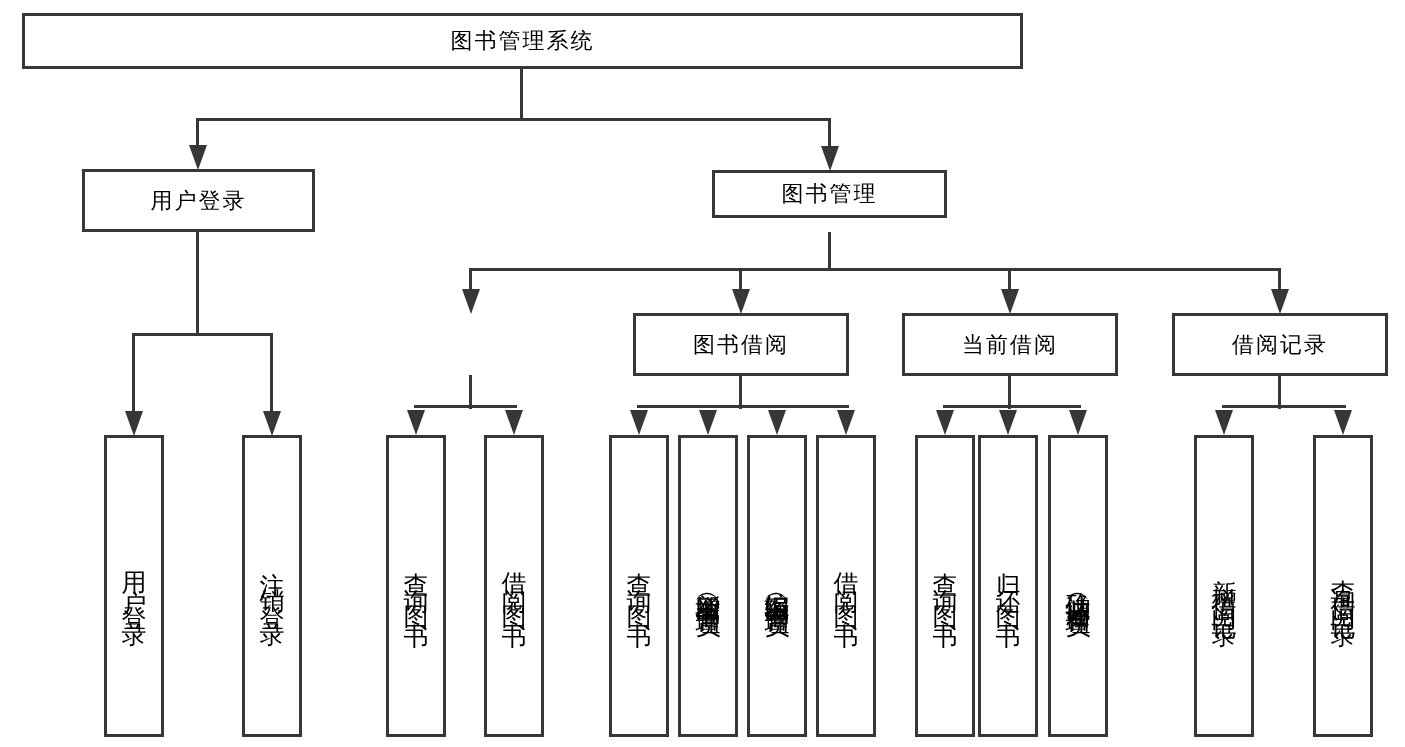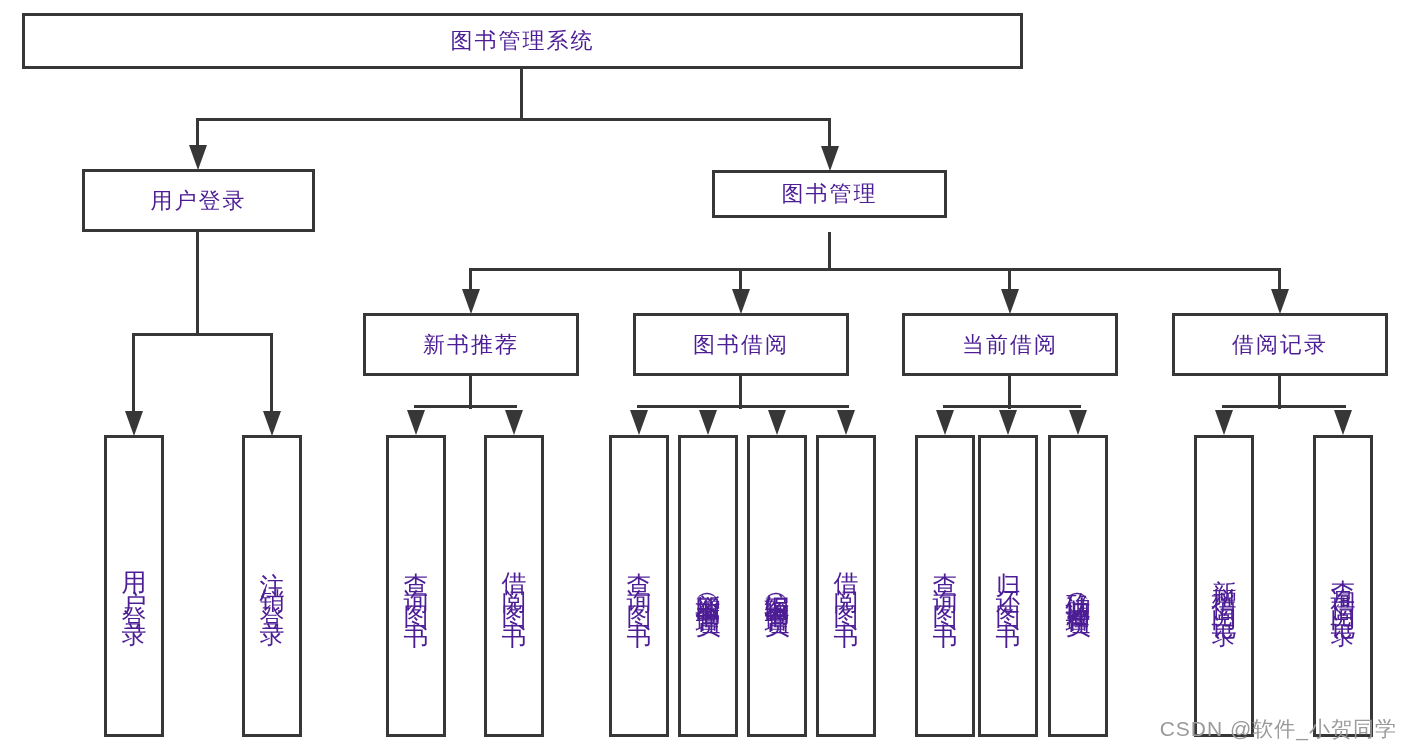--- a/index.html
+++ b/index.html
@@ -3,21 +3,21 @@
 <meta charset="utf-8">
 <style>
   html,body{margin:0;padding:0;background:#fff;}
   #canvas{
     position:relative;width:1405px;height:747px;background:#ffffff;overflow:hidden;
     font-family:"Liberation Sans","DejaVu Sans",sans-serif;
   }
   .box{
     position:absolute;box-sizing:border-box;background:#ffffff;
     border:3px solid #373737;display:flex;align-items:center;justify-content:center;
-    color:#4c1d95;font-size:22px;letter-spacing:2px;z-index:2;
+    color:#000000;font-size:22px;letter-spacing:2px;z-index:2;
   }
   .leaf{width:60px;top:435px;height:302px;}
   .leaf span{
     writing-mode:vertical-rl;text-orientation:mixed;
     font-size:25px;letter-spacing:3px;line-height:1;
   }
   .ls-wide span{letter-spacing:17px;}
   .ls-mid  span{letter-spacing:9px;}
   .ls-tight span{letter-spacing:3px;}
   .hl,.vl{position:absolute;background:#373737;z-index:1;}
@@ -42,23 +42,20 @@
     <span>图书管理系统</span>
   </div>
 
   <div class="box" style="left:82px;top:169px;width:233px;height:63px">
     <span>用户登录</span>
   </div>
   <div class="box" style="left:712px;top:170px;width:235px;height:48px">
     <span>图书管理</span>
   </div>
 
-  <div class="box" style="left:363px;top:313px;width:216px;height:63px">
-    <span>新书推荐</span>
-  </div>
   <div class="box" style="left:902px;top:313px;width:216px;height:63px">
     <span>当前借阅</span>
   </div>
   <div class="box" style="left:633px;top:313px;width:216px;height:63px">
     <span>图书借阅</span>
   </div>
   <div class="box" style="left:1172px;top:313px;width:216px;height:63px">
     <span>借阅记录</span>
   </div>
 
@@ -145,14 +142,13 @@
   <i class="arrow" style="left:630px;top:410px"></i>
   <i class="arrow" style="left:699px;top:410px"></i>
   <i class="arrow" style="left:768px;top:410px"></i>
   <i class="arrow" style="left:837px;top:410px"></i>
   <i class="arrow" style="left:936px;top:410px"></i>
   <i class="arrow" style="left:999px;top:410px"></i>
   <i class="arrow" style="left:1069px;top:410px"></i>
   <i class="arrow" style="left:1215px;top:410px"></i>
   <i class="arrow" style="left:1334px;top:410px"></i>
 
-  <div id="watermark">CSDN @软件_小贺同学</div>
 </div>
 
 </body></html>

